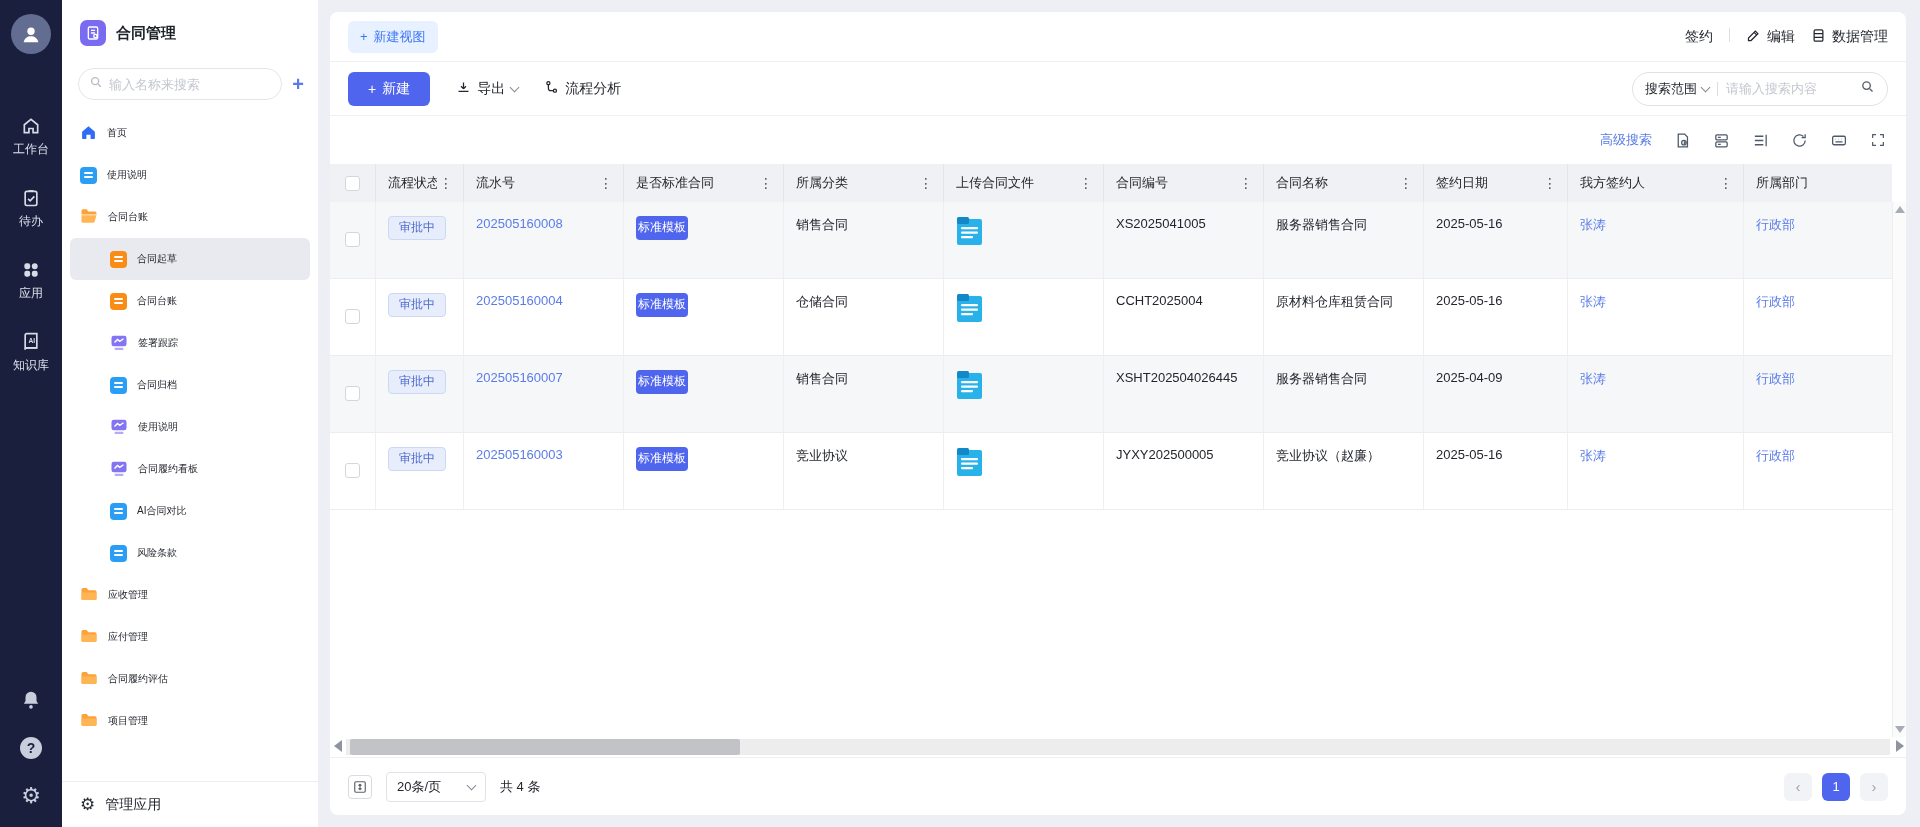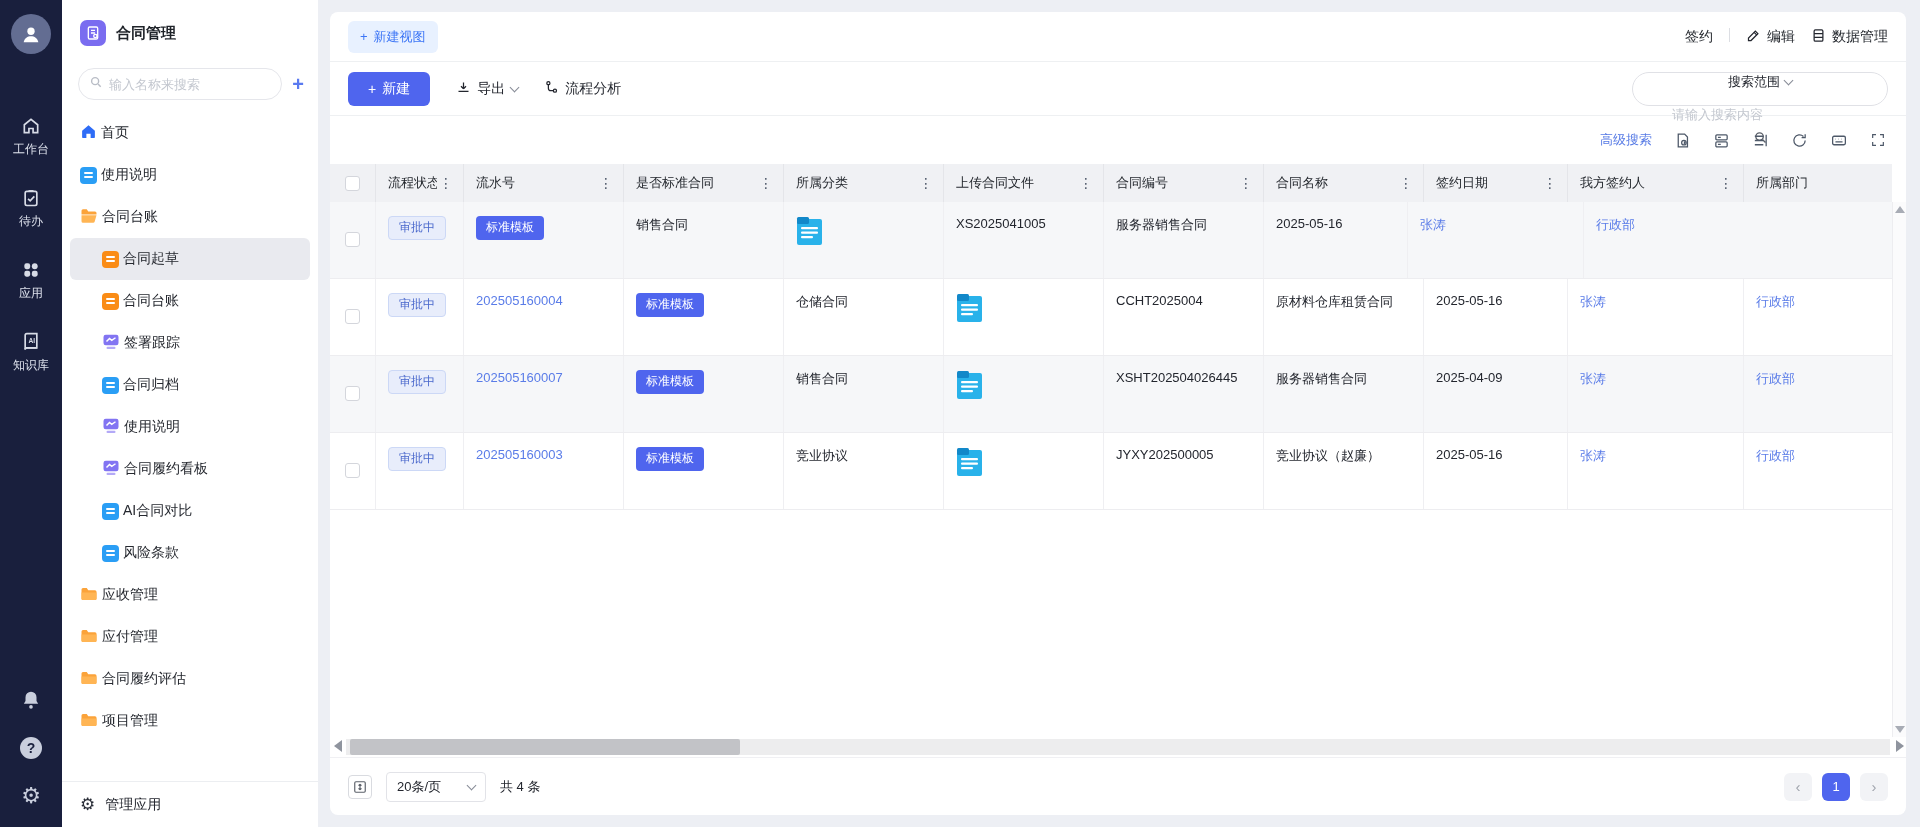--- a/index.html
+++ b/index.html
@@ -27,23 +27,23 @@
   .side-head .app-ic { width:26px; height:26px; border-radius:7px; background:#7a6cf0;
     display:flex; align-items:center; justify-content:center; }
   .side-title { font-size:15px; font-weight:bold; color:#1f2329; }
   .side-search { display:flex; align-items:center; gap:10px; padding:8px 14px 12px 16px; }
   .search-pill { flex:1; height:32px; border:1px solid #e5e6eb; border-radius:16px; display:flex;
     align-items:center; gap:6px; padding:0 10px; background:#fff; }
   .search-pill input { border:none; outline:none; width:120px; font-size:13px; color:#333; background:transparent; }
   .search-pill input::placeholder { color:#c3c7cf; }
   .plus-btn { color:#5a7af0; font-size:20px; font-weight:bold; cursor:pointer; line-height:1; }
   .side-list { flex:1; overflow:hidden; padding:0 8px; }
-  .side-item { height:42px; display:flex; align-items:center; gap:4px; padding:0 10px;
-    border-radius:6px; font-size:14px; color:#25282f; cursor:pointer; }
-  .side-item.indent { padding-left:32px; }
+  .side-item { height:42px; display:flex; align-items:center; gap:10px; padding:0 10px;
+    border-radius:6px; font-size:10px; color:#25282f; cursor:pointer; }
+  .side-item.indent { padding-left:40px; }
   .side-item.sel { background:#e9eaef; }
   .side-foot { border-top:1px solid #eceef1; height:46px; display:flex; align-items:center; gap:10px;
     padding:0 18px; font-size:14px; cursor:pointer; }
   .side-foot .gear-glyph { color:#2a2e38; font-size:17px; }
 
   
   .icd { width:17px; height:17px; border-radius:4px; position:relative; flex:0 0 auto; }
   .icd::before { content:""; position:absolute; left:4px; right:4px; top:5px; height:2px;
     background:#fff; border-radius:1px; box-shadow:0 4px 0 #fff; }
   .icd.blue { background:#2a9ef5; } .icd.orange { background:#fa8c16; }
@@ -60,21 +60,21 @@
   .top-right { margin-left:auto; display:flex; gap:16px; font-size:14px; color:#1f2329; }
   .top-right .tbtn { display:flex; align-items:center; gap:6px; cursor:pointer; }
   .vdiv { width:1px; height:14px; background:#dcdee3; }
 
   .toolbar { height:54px; display:flex; align-items:center; gap:26px; padding:0 18px;
     border-bottom:1px solid #eef0f2; }
   .btn-primary { background:#4f65ee; color:#fff; font-size:14px; border-radius:6px; height:34px;
     padding:0 20px; display:flex; align-items:center; gap:6px; cursor:pointer; }
   .tool-link { display:flex; align-items:center; gap:6px; font-size:14px; color:#23262e; cursor:pointer; }
   .search-box { margin-left:auto; width:256px; height:34px; border:1px solid #e0e1e6; border-radius:17px;
-    display:flex; align-items:center; padding:0 12px; gap:8px; background:#fff;flex-direction:column; }
+    display:flex; align-items:center; padding:0 12px; gap:8px; background:#fff; }
   .search-box .scope { font-size:13px; color:#23262e; display:flex; align-items:center; gap:5px; cursor:pointer; }
   .search-box input { border:none; outline:none; flex:1; font-size:13px; background:transparent; color:#333; min-width:0; }
   .search-box input::placeholder { color:#c3c7cf; }
   .chev { width:7px; height:7px; border-right:1.5px solid #868b96; border-bottom:1.5px solid #868b96;
     transform:rotate(45deg); margin-top:-3px; }
 
   .subbar { height:48px; display:flex; align-items:center; justify-content:flex-end; gap:22px; padding:0 20px; }
   .adv-link { color:#567ae5; font-size:13px; cursor:pointer; }
   .subbar .ico { cursor:pointer; display:flex; }
 
@@ -99,21 +99,21 @@
   .colw-check { width:46px; justify-content:center; padding-left:0; padding-right:0; }
   .th.colw-check { padding:0; justify-content:center; }
   .colw-1 { width:88px; } .colw-2 { width:160px; } .colw-3 { width:160px; } .colw-4 { width:160px; }
   .colw-5 { width:160px; } .colw-6 { width:160px; } .colw-7 { width:160px; } .colw-8 { width:144px; }
   .colw-9 { width:176px; } .colw-10 { flex:1; border-right:none; }
   .checkbox { width:15px; height:15px; border:1px solid #d4d6dc; border-radius:3px; background:#fff;
     margin-top:16px; cursor:pointer; }
   .thead .checkbox { margin-top:0; }
   .badge-status { background:#e8edfb; border:1px solid #ccd8f6; color:#4a68cc; font-size:12px;
     border-radius:4px; padding:3px 10px; line-height:1.3; }
-  .badge-solid { background:#4f65ee; color:#fff; font-size:12px; border-radius:4px; padding:4px 10px; line-height:1.3; }
+  .badge-solid { background:#4f65ee; color:#fff; font-size:12px; border-radius:4px; padding:4px 2px; line-height:1.3; }
   .link { color:#5a7ce8; text-decoration:none; cursor:pointer; }
 
   
   .hscroll { height:20px; position:relative; background:#fff; flex:0 0 auto; }
   .hs-track { position:absolute; left:16px; right:16px; top:2px; bottom:2px; background:#ededee; }
   .hs-thumb { position:absolute; left:4px; top:0; width:390px; height:100%; background:#c2c3c7; border-radius:2px; cursor:grab; }
   .hs-arrow { position:absolute; top:3px; width:0; height:0; cursor:pointer; }
   .hs-arrow.left { left:4px; border-top:6px solid transparent; border-bottom:6px solid transparent; border-right:8px solid #8f949e; }
   .hs-arrow.right { right:2px; border-top:6px solid transparent; border-bottom:6px solid transparent; border-left:8px solid #8f949e; }
 
@@ -475,20 +475,23 @@
           </div>
       </div>
 
       <div class="tr">
         <div class="td colw-check">
             <span class="checkbox"></span>
           </div>
         <div class="td colw-1">
             <span class="badge-status">审批中</span>
           </div>
+        <div class="td colw-2">
+            <a class="link">202505160008</a>
+          </div>
         <div class="td colw-3">
             <span class="badge-solid">标准模板</span>
           </div>
         <div class="td colw-4">
             <span>销售合同</span>
           </div>
         <div class="td colw-5">
             <span><svg width="27" height="30" viewBox="0 0 27 30">
                 <rect x="1" y="3" width="25" height="26" rx="2" fill="#29b2ea"></rect>
                 <rect x="1" y="1" width="12" height="7" rx="1.5" fill="#1288c9"></rect>

